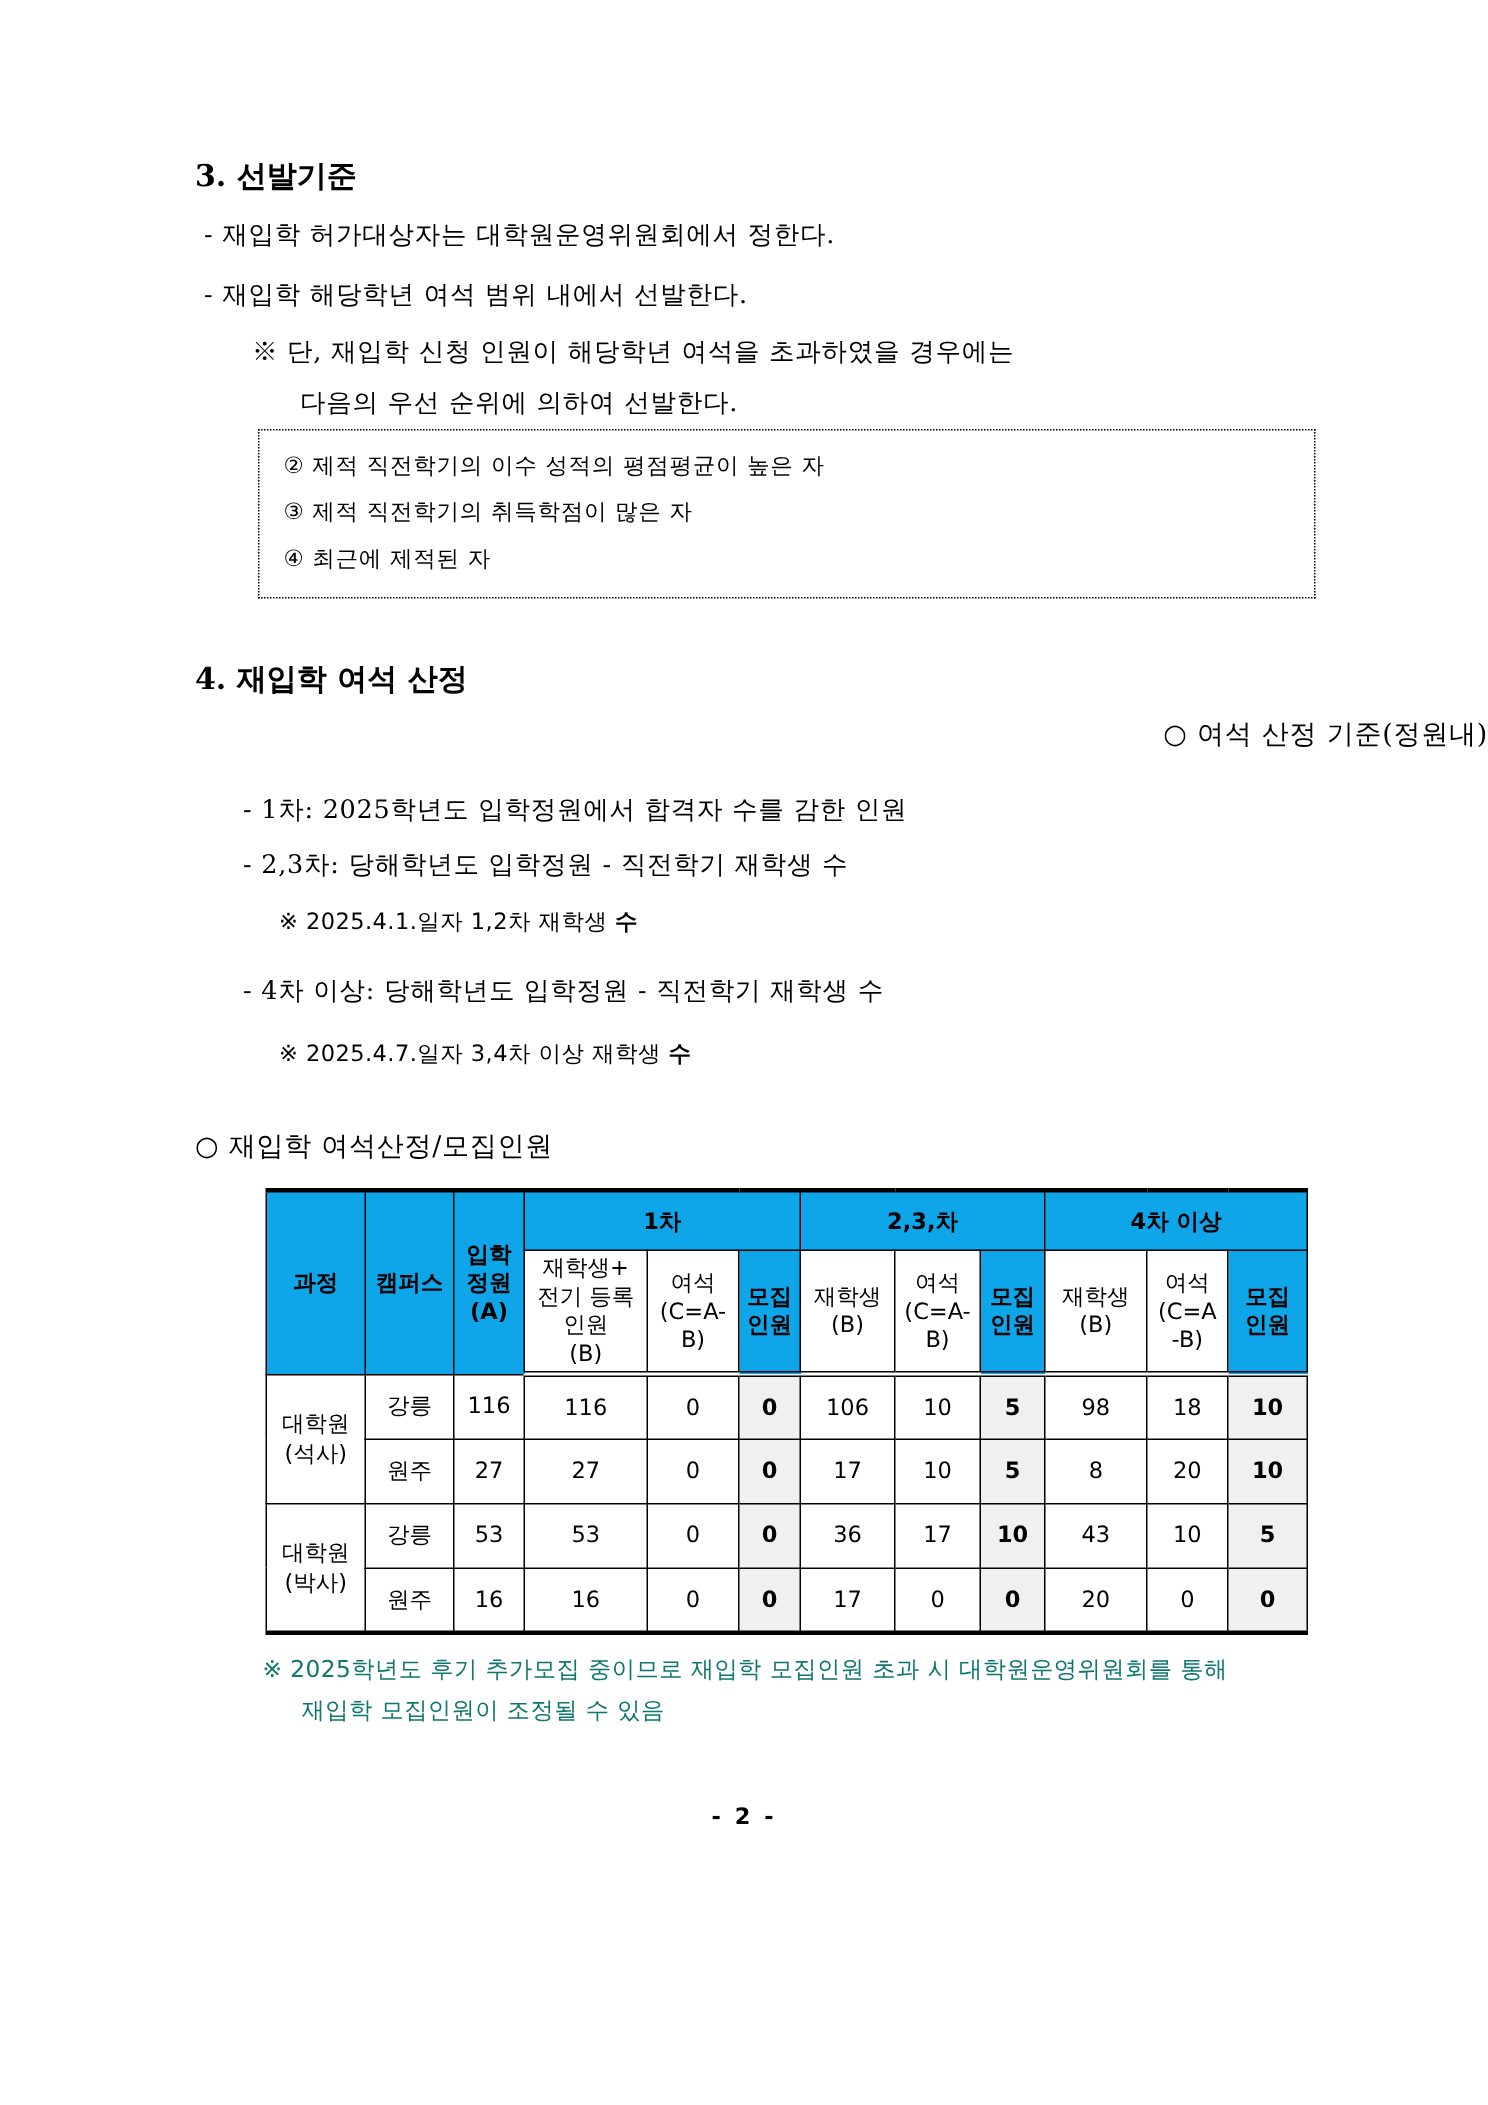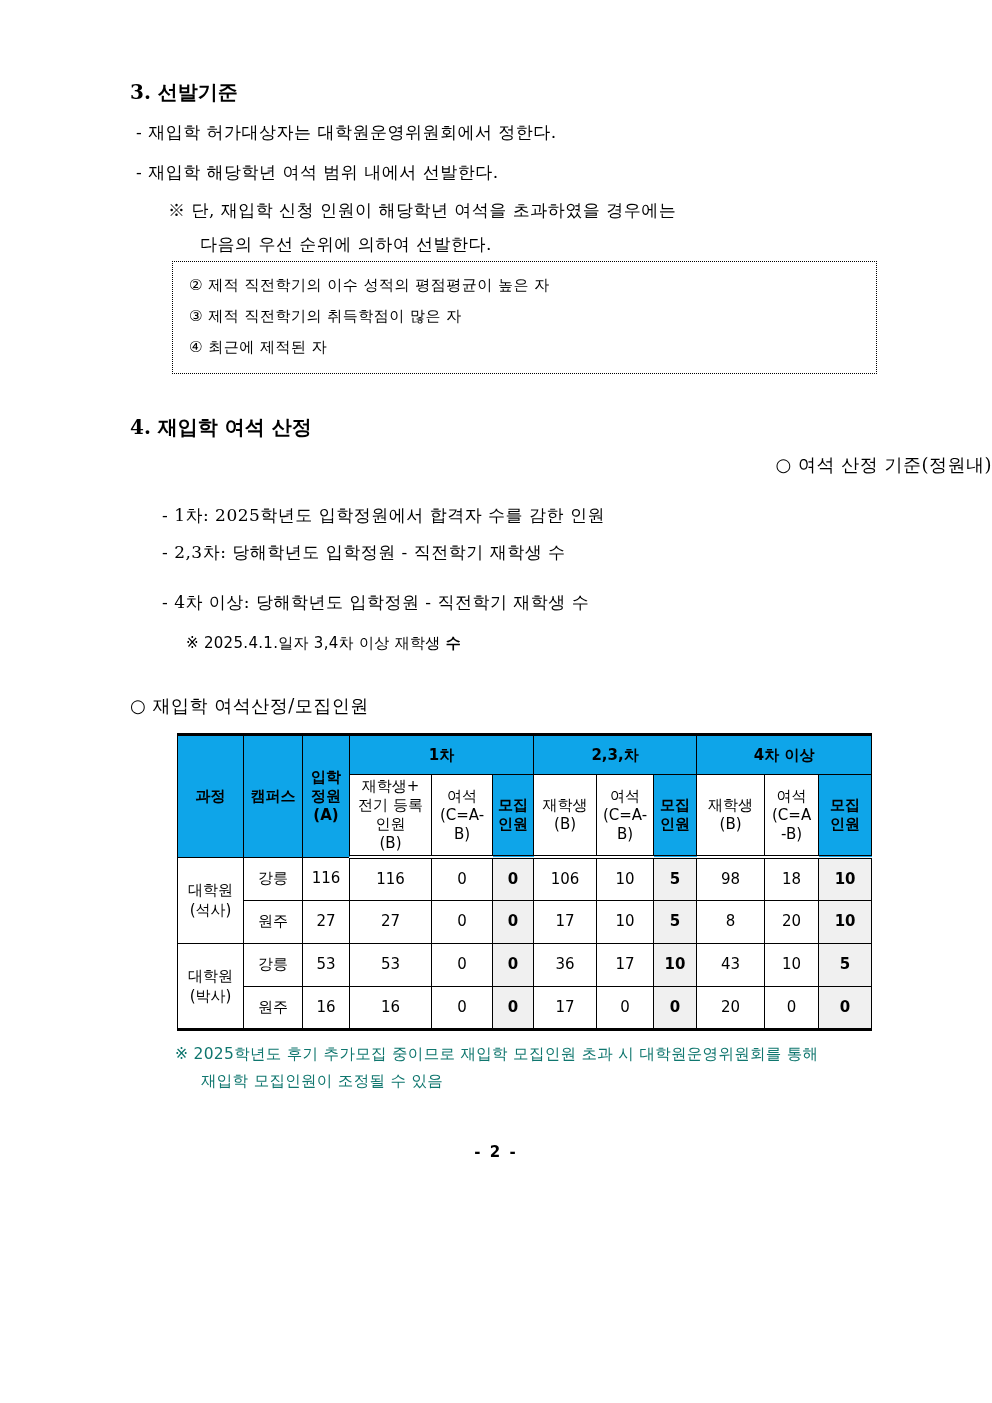--- a/index.html
+++ b/index.html
@@ -14,21 +14,21 @@
     overflow: hidden;
   }
   .serif { font-family: "DejaVu Serif", serif; }
 
   .sec-title {
     margin-left: 130px;
     font-size: 20px;
     font-weight: bold;
     line-height: 26px;
   }
-  #sec3-title { padding-top: 79px; }
+  #sec3-title { padding-top: 104px; }
   .body-line {
     font-size: 17px;
     line-height: 26px;
     letter-spacing: 0.5px;
   }
   .s3-item { margin: 14px 0 0 136px; }
   .s3-item:first-of-type { margin-top: 22px; }
   .s3-note1 { margin: 12px 0 0 168px; }
   .s3-note2 { margin: 8px 0 0 200px; }
 
@@ -134,22 +134,23 @@
   <div class="priority-box">
     <div class="priority-item">② 제적 직전학기의 이수 성적의 평점평균이 높은 자</div>
     <div class="priority-item">③ 제적 직전학기의 취득학점이 많은 자</div>
     <div class="priority-item">④ 최근에 제적된 자</div>
   </div>
 
   <div class="sec-title serif" id="sec4-title">4. 재입학 여석 산정</div>
   <div class="s4-criteria-heading serif">○ 여석 산정 기준(정원내)</div>
   <div class="body-line serif s4-item">- 1차: 2025학년도 입학정원에서 합격자 수를 감한 인원</div>
   <div class="body-line serif s4-item tight">- 2,3차: 당해학년도 입학정원 - 직전학기 재학생 수</div>
+  <div class="s4-note"><span>※ 2025.4.1.일자 1,2차 재학생</span> <b>수</b></div>
   <div class="body-line serif s4-item">- 4차 이상: 당해학년도 입학정원 - 직전학기 재학생 수</div>
-  <div class="s4-note wide"><span>※ 2025.4.1.일자 3,4차 이상 재학생</span> <b>수</b></div>
+  <div class="s4-note wide"><span>※ 2025.4.7.일자 3,4차 이상 재학생</span> <b>수</b></div>
 
   <div class="s4-table-heading serif">○ 재입학 여석산정/모집인원</div>
 
   <table class="vacancy">
     <colgroup>
       <col style="width:66px">
         <col style="width:59px">
         <col style="width:47px">
       <col style="width:82px">
         <col style="width:61px">

